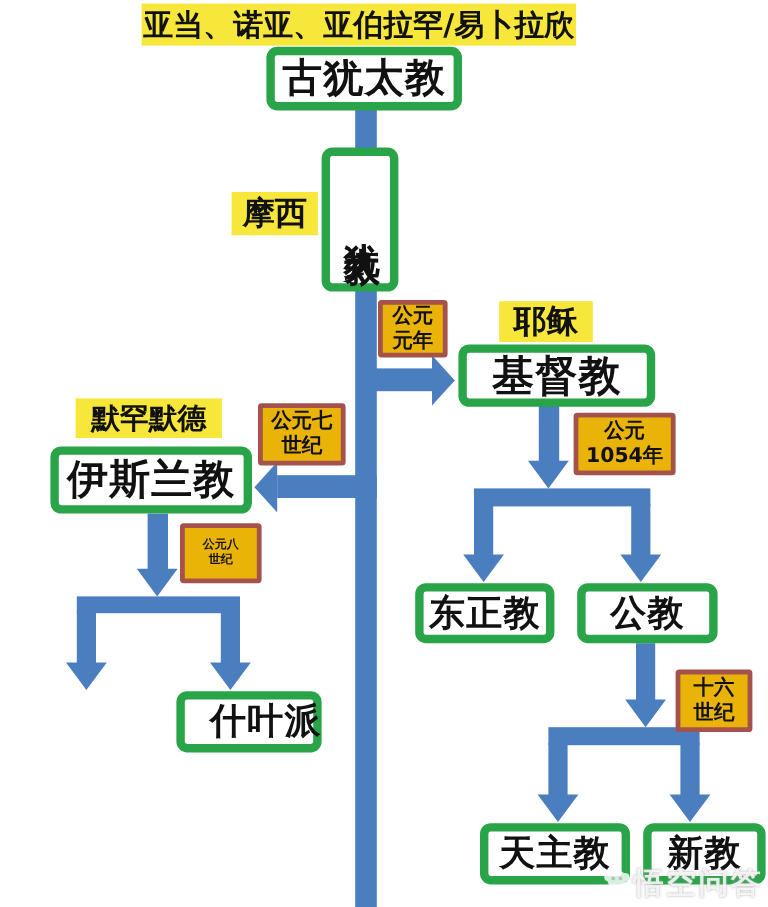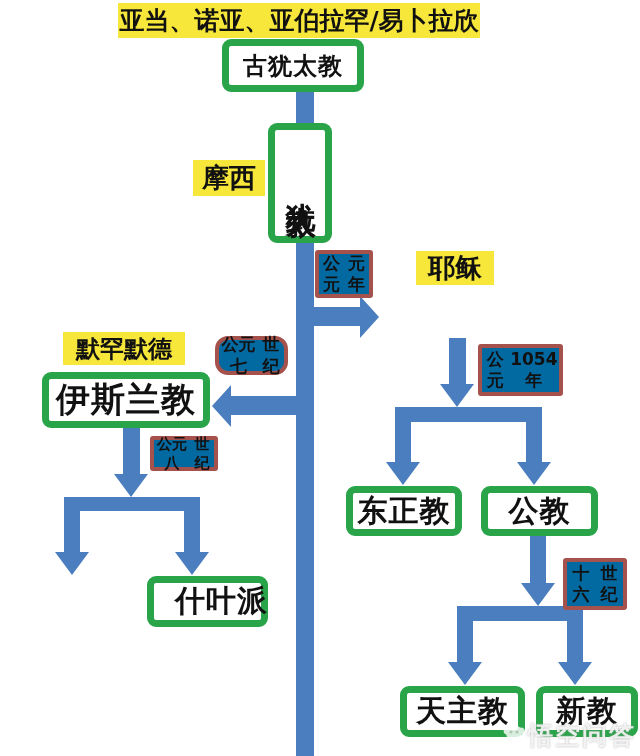--- a/index.html
+++ b/index.html
@@ -19,23 +19,23 @@
   
   .gbox{
     background:#fff;border:7px solid #29a449;border-radius:9px;
     color:#111;font-weight:900;text-align:center;
     display:flex;align-items:center;justify-content:center;z-index:3;
     white-space:nowrap;letter-spacing:1px;
   }
 
   
   .rbox{
-    background:#0369a1;border:4px solid #a6524c;border-radius:3px;
+    background:#eab308;border:4px solid #a6524c;border-radius:3px;
     color:#111;font-weight:900;text-align:center;line-height:1.25;
-    display:flex;flex-direction:row;align-items:center;justify-content:center;
+    display:flex;flex-direction:column;align-items:center;justify-content:center;
     z-index:4;font-size:17px;
   }
 
   
   .blue{background:#4a7ebe;z-index:1;}
   .tri{width:0;height:0;z-index:1;}
   .tri-down{border-left:17px solid transparent;border-right:17px solid transparent;border-top:23px solid #4a7ebe;}
   .tri-left{border-top:21px solid transparent;border-bottom:21px solid transparent;border-right:19px solid #4a7ebe;}
   .tri-right{border-top:21px solid transparent;border-bottom:21px solid transparent;border-left:19px solid #4a7ebe;}
 
@@ -89,49 +89,50 @@
   <div class="abs tri tri-down" style="left:175px;top:552px;"></div>
 
   <div class="abs ylabel" style="left:118px;top:3px;width:362px;height:35px;font-size:25px;">亚当、诺亚、亚伯拉罕/易卜拉欣</div>
 
   <div class="abs ylabel" style="left:193px;top:160px;width:72px;height:36px;font-size:27px;">摩西</div>
 
   <div class="abs ylabel" style="left:416px;top:251px;width:78px;height:34px;font-size:27px;">耶稣</div>
 
   <div class="abs ylabel" style="left:63px;top:332px;width:122px;height:33px;font-size:24px;">默罕默德</div>
 
-  <div class="abs gbox" style="left:222px;top:39px;width:142px;height:53px;font-size:24px;">古犹太教</div>
+  <div class="abs gbox" style="left:222px;top:39px;width:163px;height:53px;font-size:33px;">古犹太教</div>
 
   <div class="abs gbox vtext" style="left:268px;top:123px;width:64px;height:120px;font-size:30px;">犹太教</div>
 
+  <div class="abs gbox" style="left:382px;top:287px;width:164px;height:52px;font-size:35px;">基督教</div>
 
   <div class="abs gbox" style="left:42px;top:372px;width:168px;height:56px;font-size:34px;">伊斯兰教</div>
 
   <div class="abs gbox" style="left:346px;top:486px;width:116px;height:50px;font-size:30px;">东正教</div>
 
   <div class="abs gbox" style="left:481px;top:486px;width:117px;height:50px;font-size:30px;">公教</div>
 
 
   <div class="abs gbox" style="left:147px;top:576px;width:121px;height:51px;font-size:30px;padding-left:28px;">什叶派</div>
 
   <div class="abs gbox" style="left:400px;top:686px;width:125px;height:51px;font-size:30px;">天主教</div>
 
   <div class="abs gbox" style="left:536px;top:686px;width:102px;height:51px;font-size:30px;">新教</div>
 
   <div class="abs rbox" style="left:315px;top:250px;width:58px;height:48px;">
     <span>公元</span>
     <span>元年</span>
   </div>
 
-  <div class="abs rbox" style="left:215px;top:336px;width:73px;height:39px;border-radius:13px;">
+  <div class="abs rbox" style="left:215px;top:336px;width:73px;height:52px;">
     <span>公元七</span>
     <span>世纪</span>
   </div>
 
-  <div class="abs rbox" style="left:150px;top:436px;width:68px;height:35px;font-size:15px;">
+  <div class="abs rbox" style="left:150px;top:436px;width:68px;height:50px;font-size:10px;">
     <span>公元八</span>
     <span>世纪</span>
   </div>
 
   <div class="abs rbox" style="left:478px;top:344px;width:85px;height:52px;">
     <span>公元</span>
     <span>1054年</span>
   </div>
 
   <div class="abs rbox" style="left:547px;top:558px;width:64px;height:52px;margin-left:16px;">

